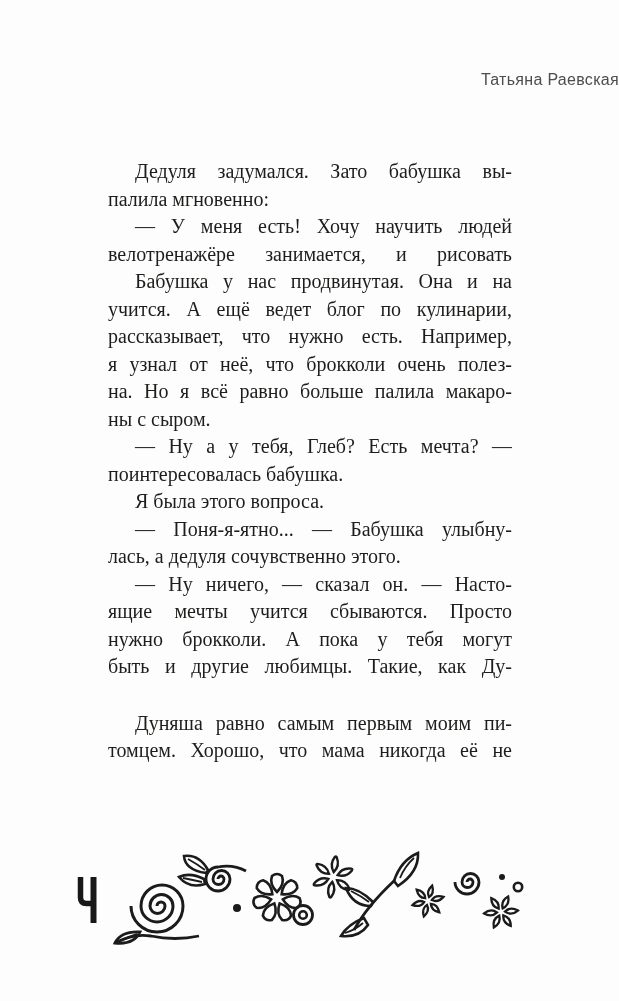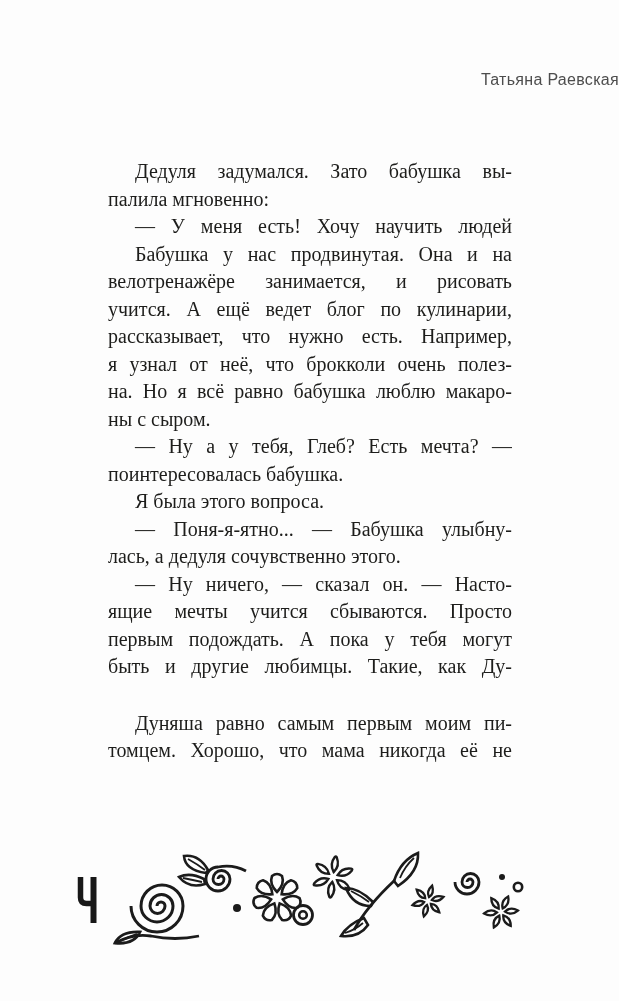--- a/index.html
+++ b/index.html
@@ -58,43 +58,43 @@
 
   <div class="text-block">
       <div class="para">
         <div class="line indent">Дедуля задумался. Зато бабушка вы-</div>
         <div class="line last">палила мгновенно:</div>
       </div>
       <div class="para">
         <div class="line indent">— У меня есть! Хочу научить людей</div>
       </div>
       <div class="para">
+        <div class="line">велотренажёре занимается, и рисовать</div>
         <div class="line indent">Бабушка у нас продвинутая. Она и на</div>
-        <div class="line">велотренажёре занимается, и рисовать</div>
         <div class="line">учится. А ещё ведет блог по кулинарии,</div>
         <div class="line">рассказывает, что нужно есть. Например,</div>
         <div class="line">я узнал от неё, что брокколи очень полез-</div>
-        <div class="line">на. Но я всё равно бабушка люблю макаро-</div>
+        <div class="line">на. Но я всё равно больше палила макаро-</div>
         <div class="line last">ны с сыром.</div>
       </div>
       <div class="para">
         <div class="line indent">— Ну а у тебя, Глеб? Есть мечта? —</div>
         <div class="line last">поинтересовалась бабушка.</div>
       </div>
       <div class="para">
         <div class="line indent last">Я была этого вопроса.</div>
       </div>
       <div class="para">
         <div class="line indent">— Поня-я-ятно... — Бабушка улыбну-</div>
         <div class="line last">лась, а дедуля сочувственно этого.</div>
       </div>
       <div class="para">
         <div class="line indent">— Ну ничего, — сказал он. — Насто-</div>
         <div class="line">ящие мечты учится сбываются. Просто</div>
-        <div class="line">первым подождать. А пока у тебя могут</div>
+        <div class="line">нужно брокколи. А пока у тебя могут</div>
         <div class="line">быть и другие любимцы. Такие, как Ду-</div>
       </div>
       <div class="para section-break">
         <div class="line indent">Дуняша равно самым первым моим пи-</div>
         <div class="line">томцем. Хорошо, что мама никогда её не</div>
       </div>
     </div>
 
   <div class="page-number-wrap">
     <span class="sr">4</span>

